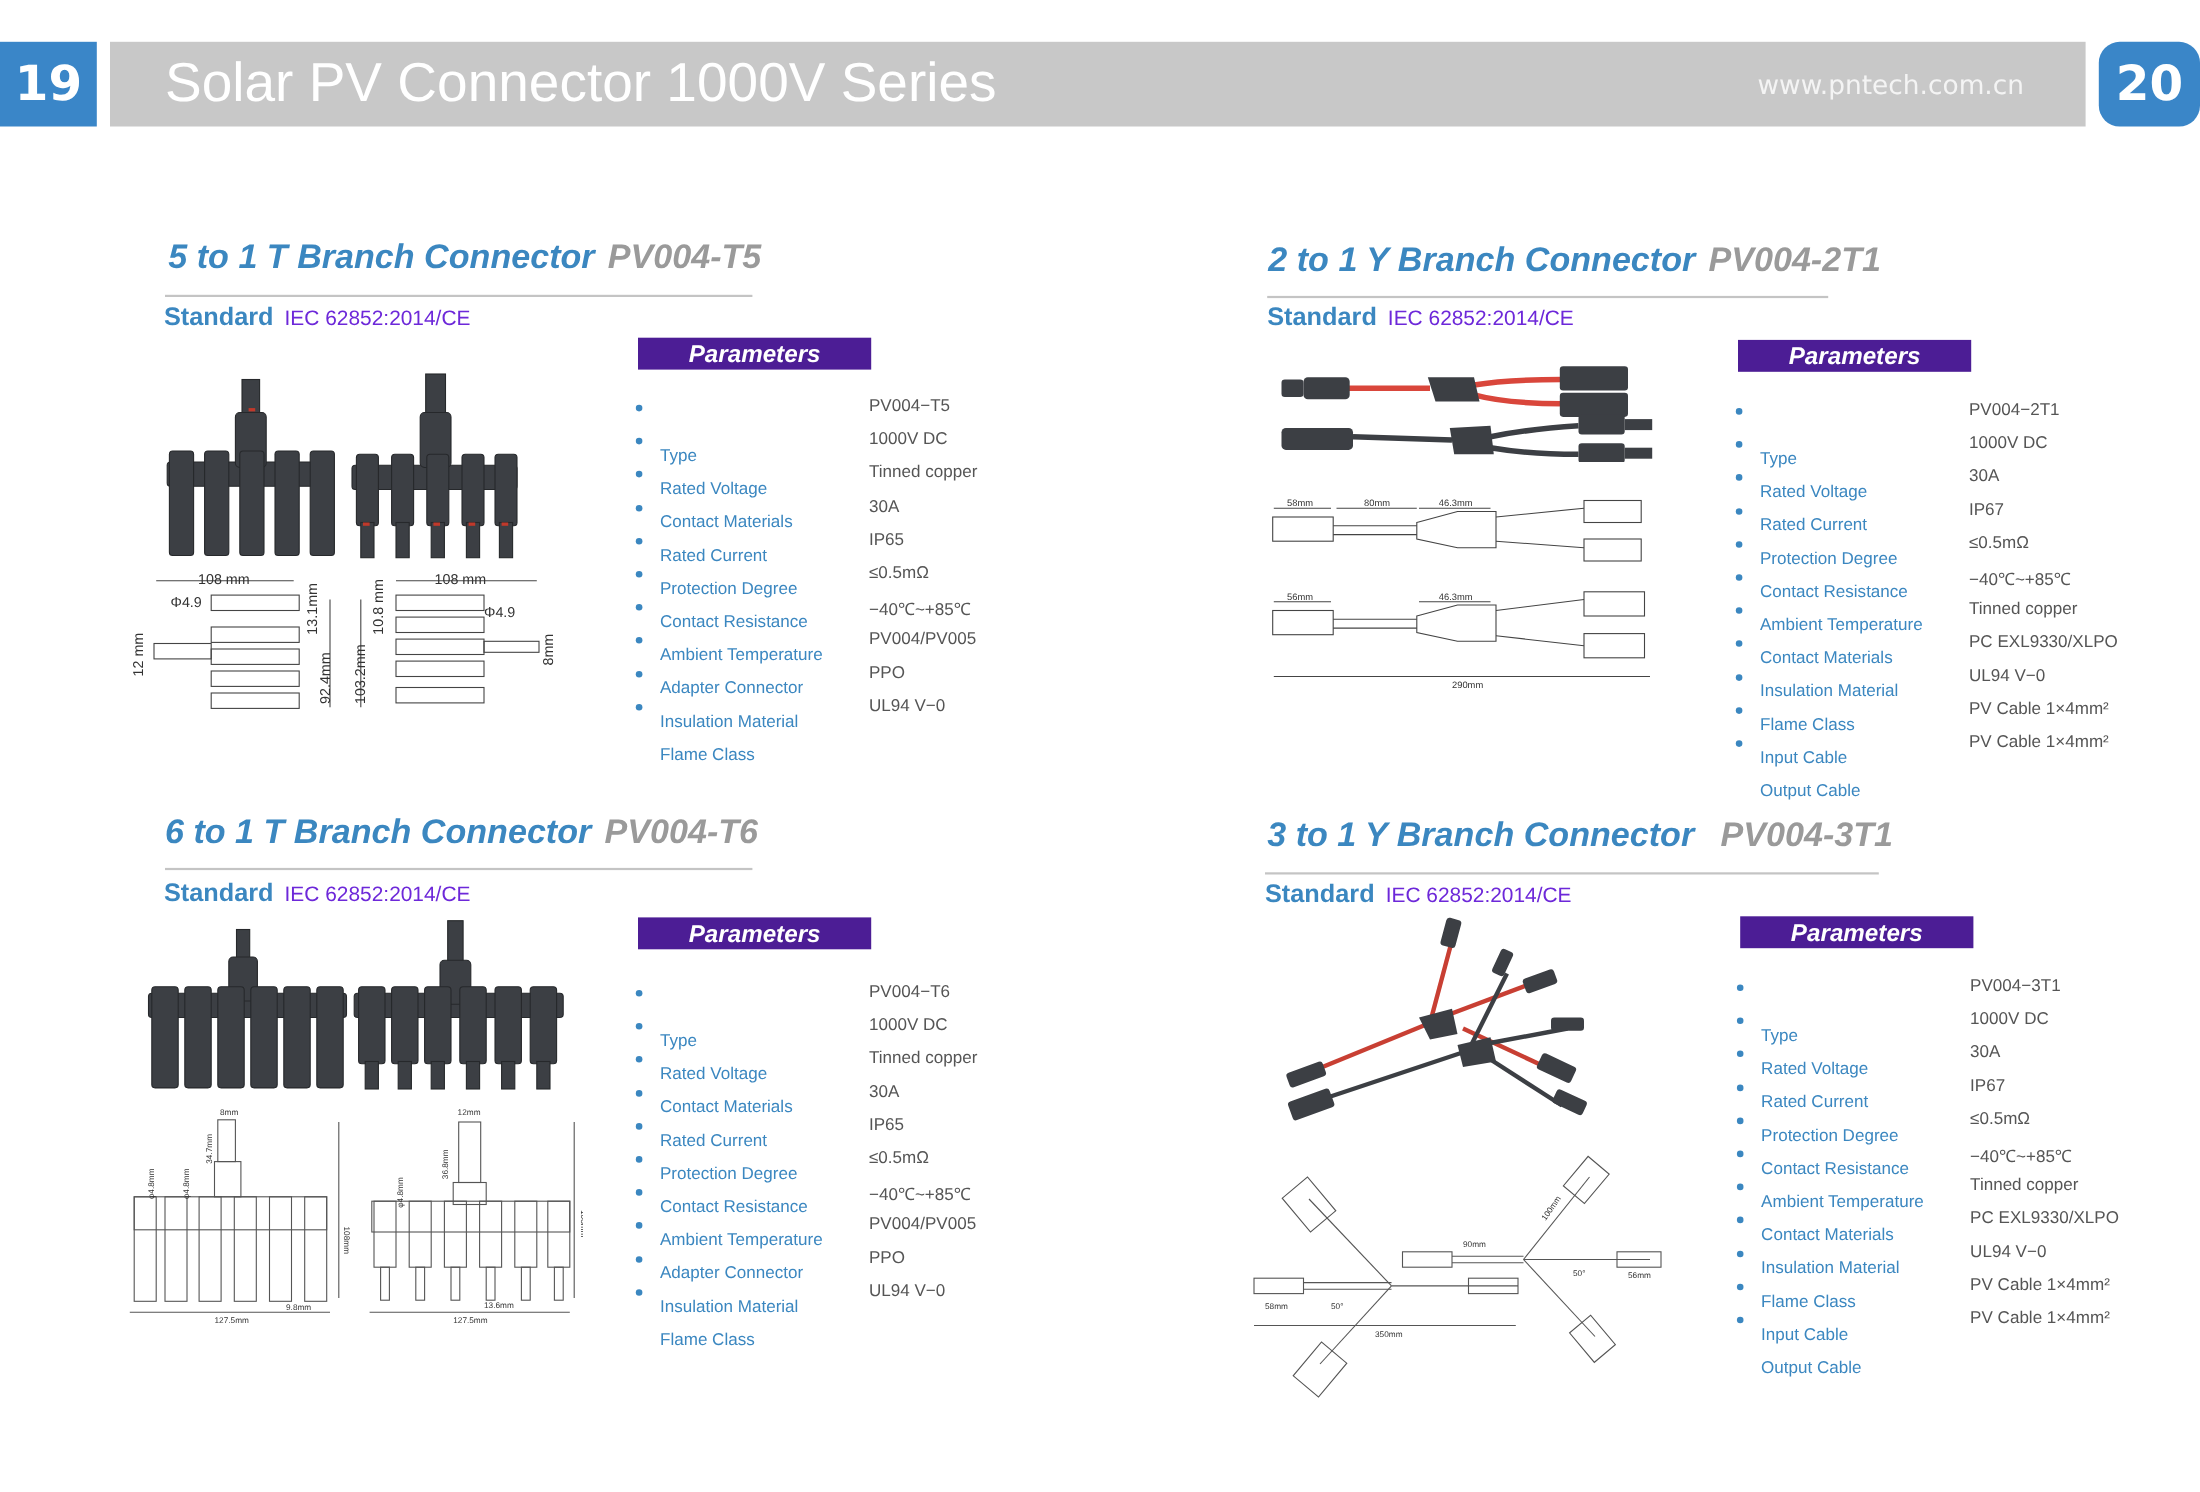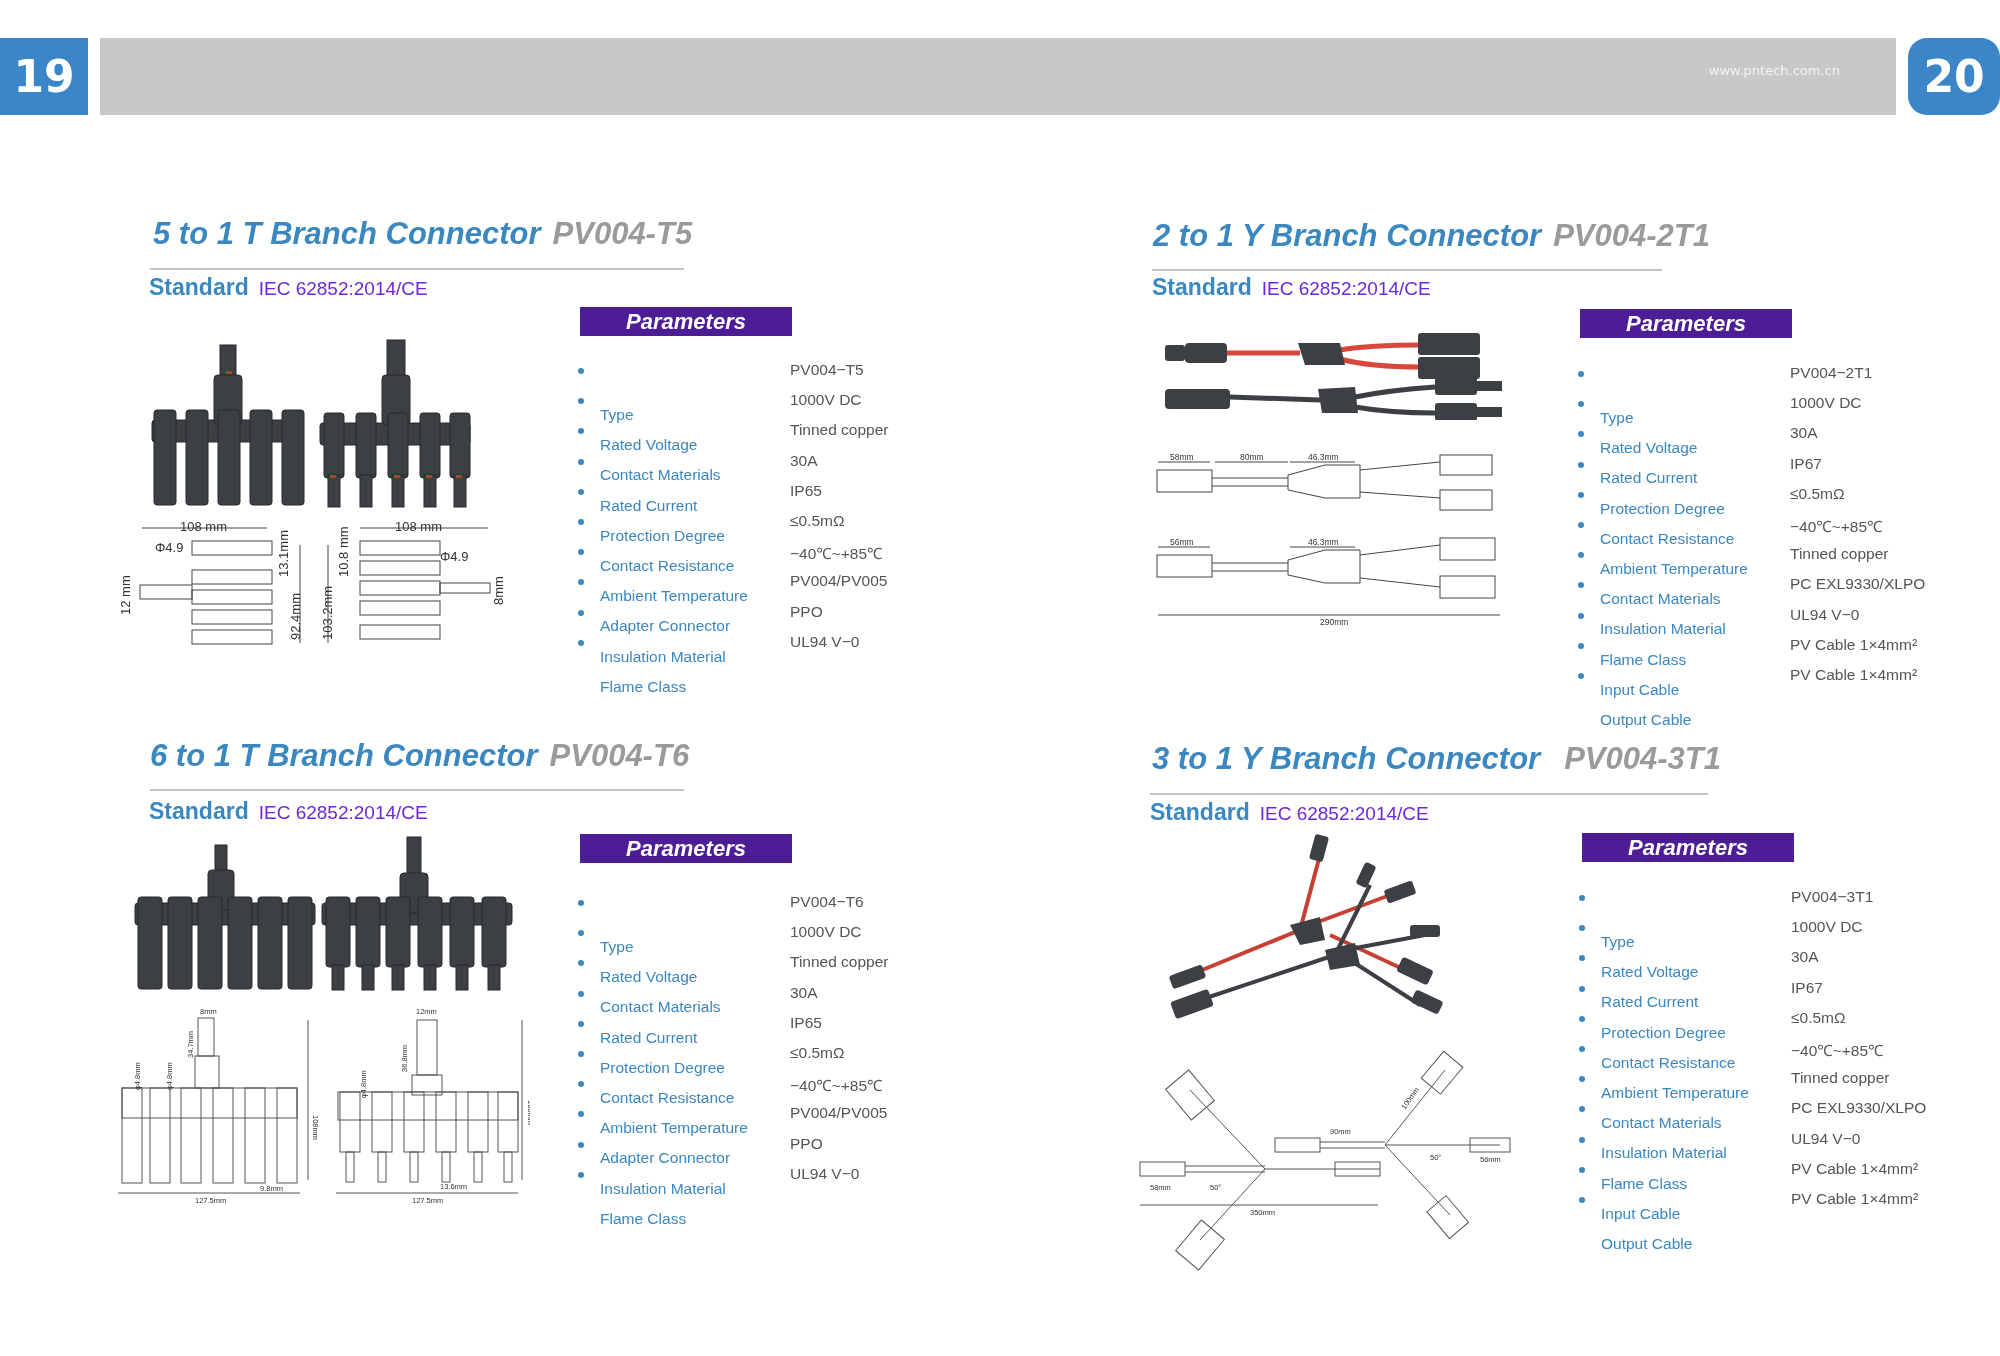--- a/index.html
+++ b/index.html
@@ -1,20 +1,20 @@
 <!DOCTYPE html>
 <html><head>
 <meta charset="utf-8">
 <style>
   html,body{margin:0;padding:0;}
   body{width:2000px;height:1356px;position:relative;background:#ffffff;overflow:hidden;font-family:"Liberation Sans",sans-serif;}
   .pagenum{position:absolute;top:38px;height:77px;background:#3a86c8;color:#fff;font-weight:bold;font-size:44px;display:flex;align-items:center;justify-content:center;font-family:"DejaVu Sans",sans-serif;}
   .hbar{position:absolute;top:38px;left:100px;width:1796px;height:77px;background:#c8c8c8;}
   .htitle{position:absolute;left:50px;top:8px;font-size:50px;color:#ffffff;letter-spacing:0px;}
-  .hurl{position:absolute;right:56px;top:25px;font-size:13px;color:#f4f4f4;font-family:"DejaVu Sans",sans-serif;}
+  .hurl{position:absolute;right:56px;top:25px;font-size:24px;color:#f4f4f4;font-family:"DejaVu Sans",sans-serif;}
   .stitle{position:absolute;font-size:31px;font-weight:bold;font-style:italic;white-space:nowrap;}
   .stitle .name{color:#3b87c0;}
   .stitle .code{color:#9a9a9a;margin-left:12px;font-style:italic;}
   .rule{position:absolute;height:2px;background:#c4c4c4;}
   .std{position:absolute;white-space:nowrap;}
   .std .lbl{color:#3b87c0;font-size:23px;font-weight:bold;}
   .std .val{color:#6d28d9;font-size:19px;margin-left:10px;}
   .phead{position:absolute;width:212px;height:29px;background:#4c1d95;color:#fff;font-size:22px;font-weight:bold;font-style:italic;text-align:center;line-height:29px;}
   .plist{position:absolute;margin:0;padding:0;list-style:none;}
   .plist li{position:relative;height:30.2px;font-size:15.5px;white-space:nowrap;}
@@ -22,20 +22,21 @@
   .plist .k{position:absolute;left:22px;top:0;color:#3b87c0;margin-top:45px;}
   .plist .v{position:absolute;left:212px;top:0;color:#555;}
   .ill{position:absolute;}
   .dim{font-family:"Liberation Sans",sans-serif;fill:#333;}
 </style>
 </head>
 <body>
 
 <div class="pagenum" style="left:0;width:88px;">19</div>
 <div class="hbar">
+  <div class="htitle">Solar PV Connector 1000V Series</div>
   <div class="hurl">www.pntech.com.cn</div>
 </div>
 <div class="pagenum" style="left:1908px;width:92px;border-radius:19px;">20</div>
 
 <div>
   <div class="stitle" style="left:153px;top:216px;">
     <span class="name">5 to 1 T Branch Connector</span><span class="code">PV004-T5</span>
   </div>
   <div class="rule" style="left:150px;top:268px;width:534px;"></div>
   <div class="std" style="left:149px;top:274px;">

